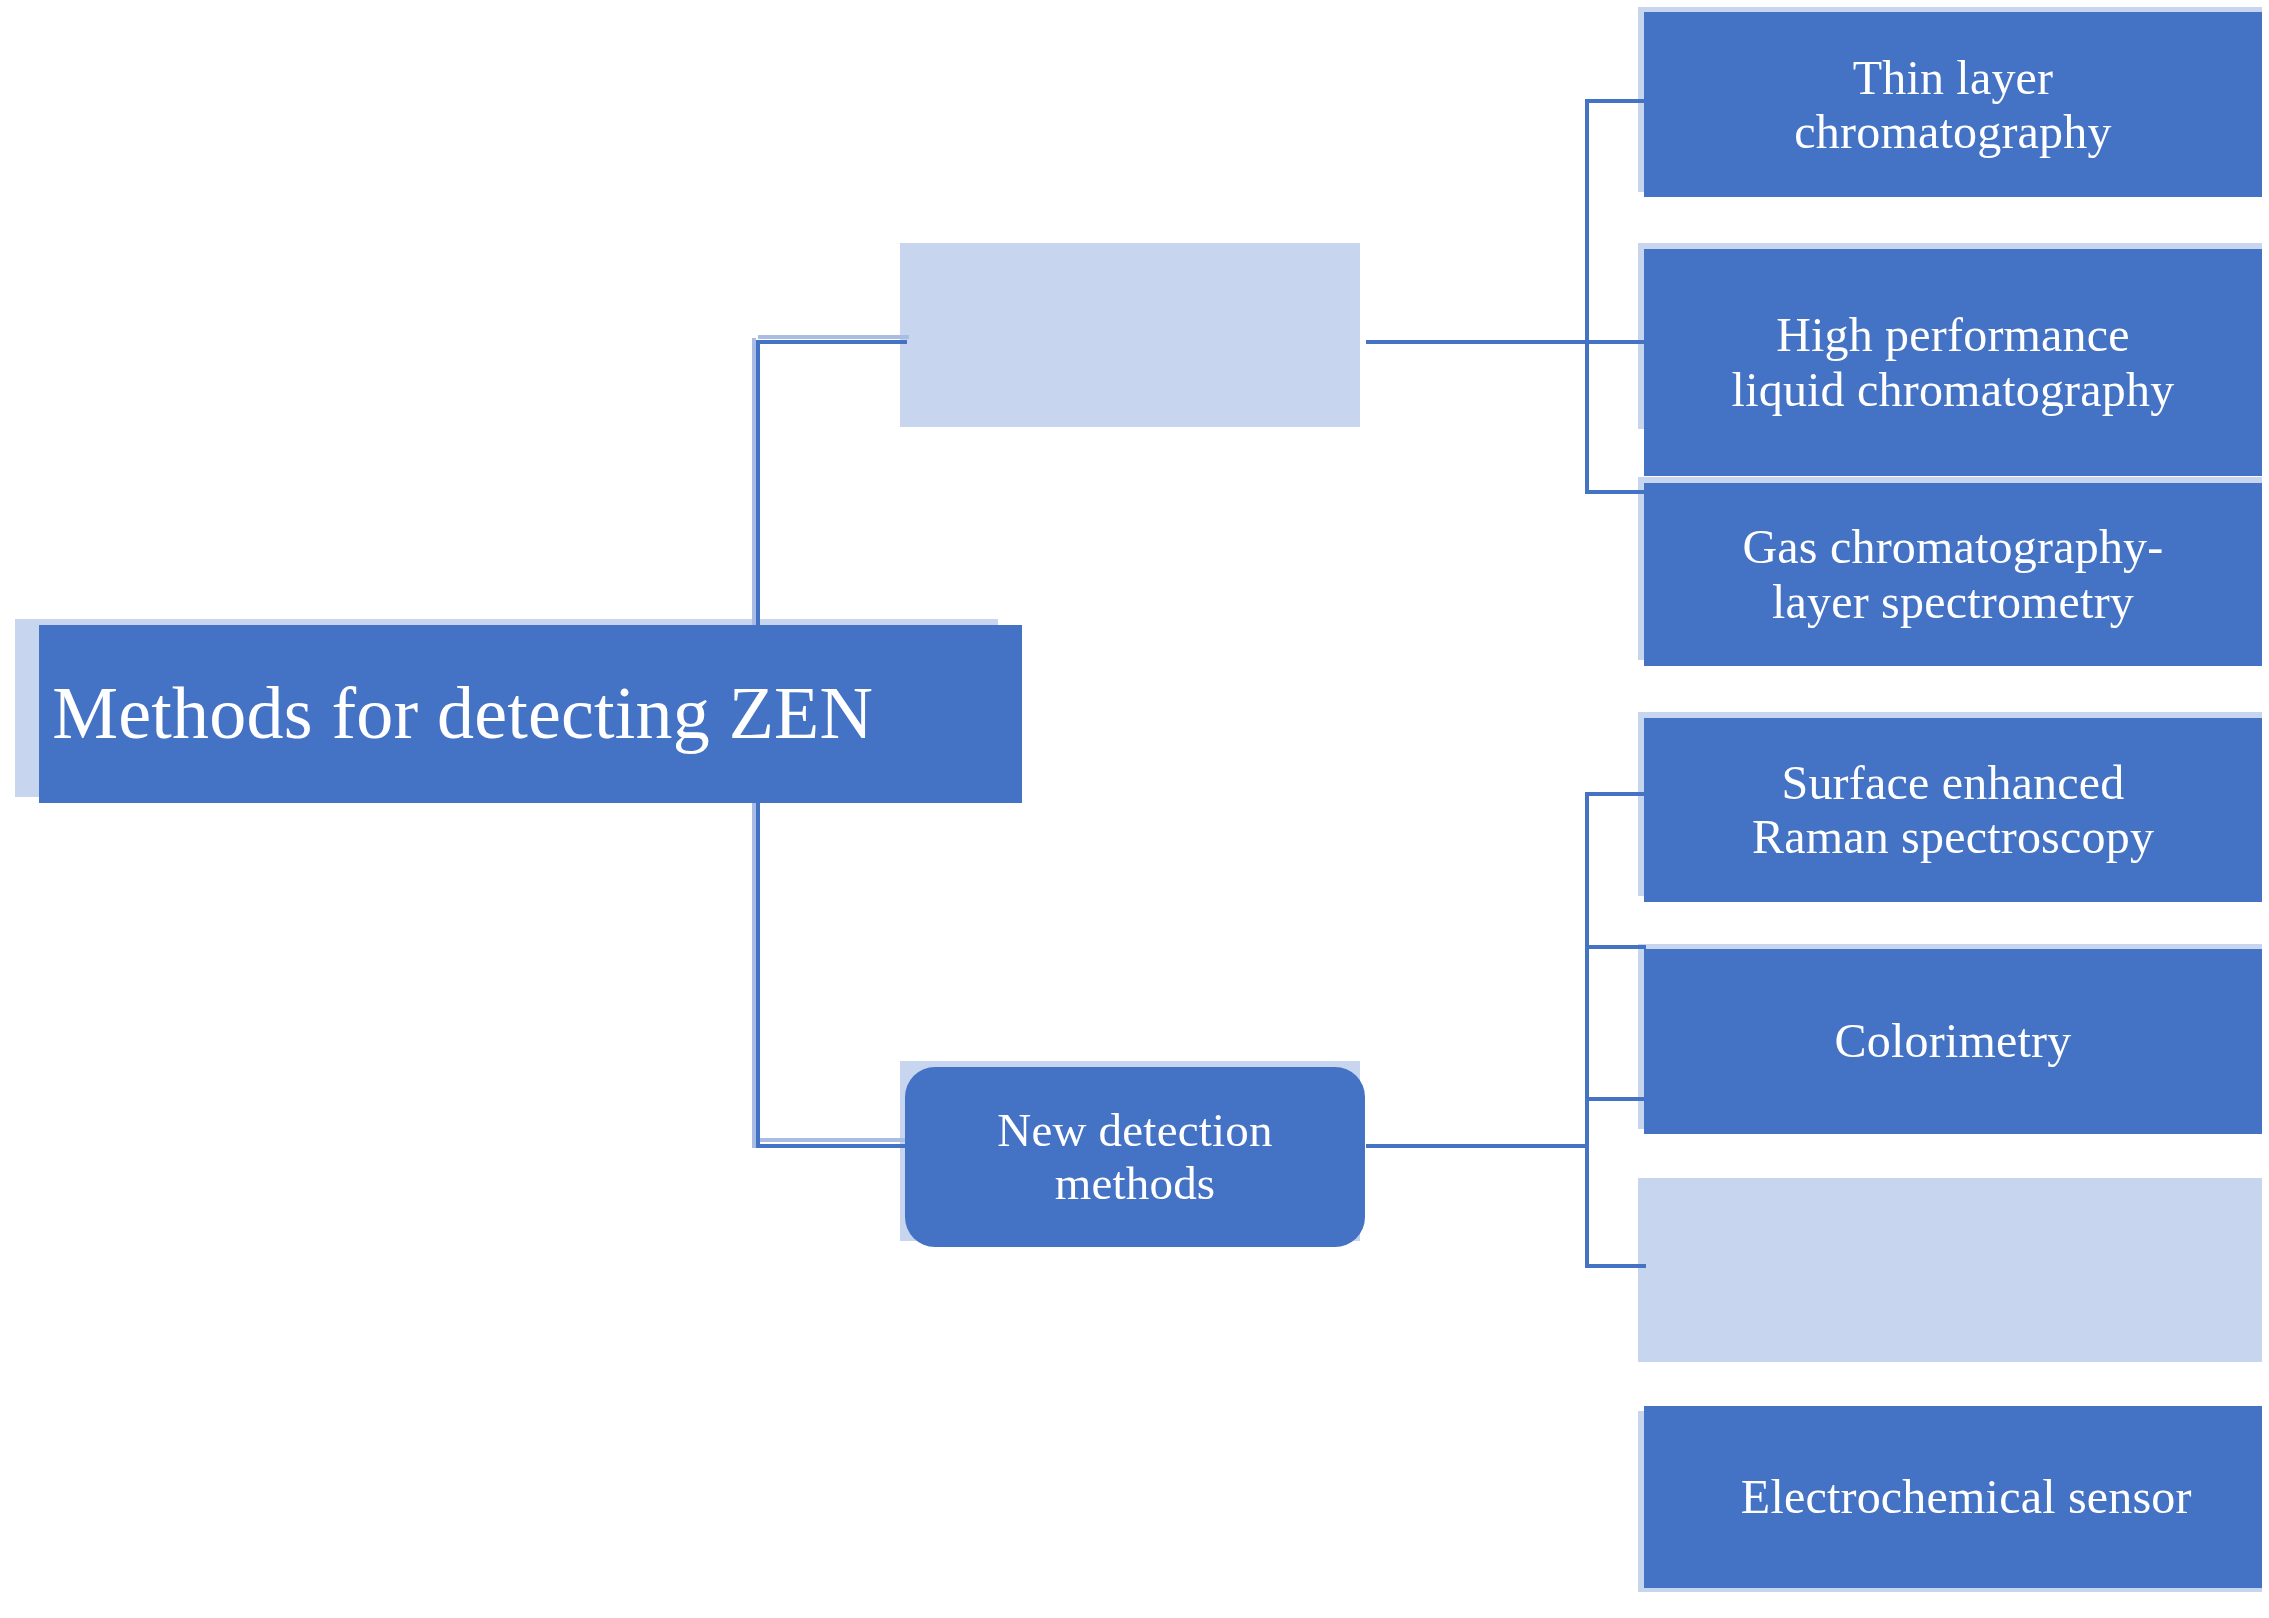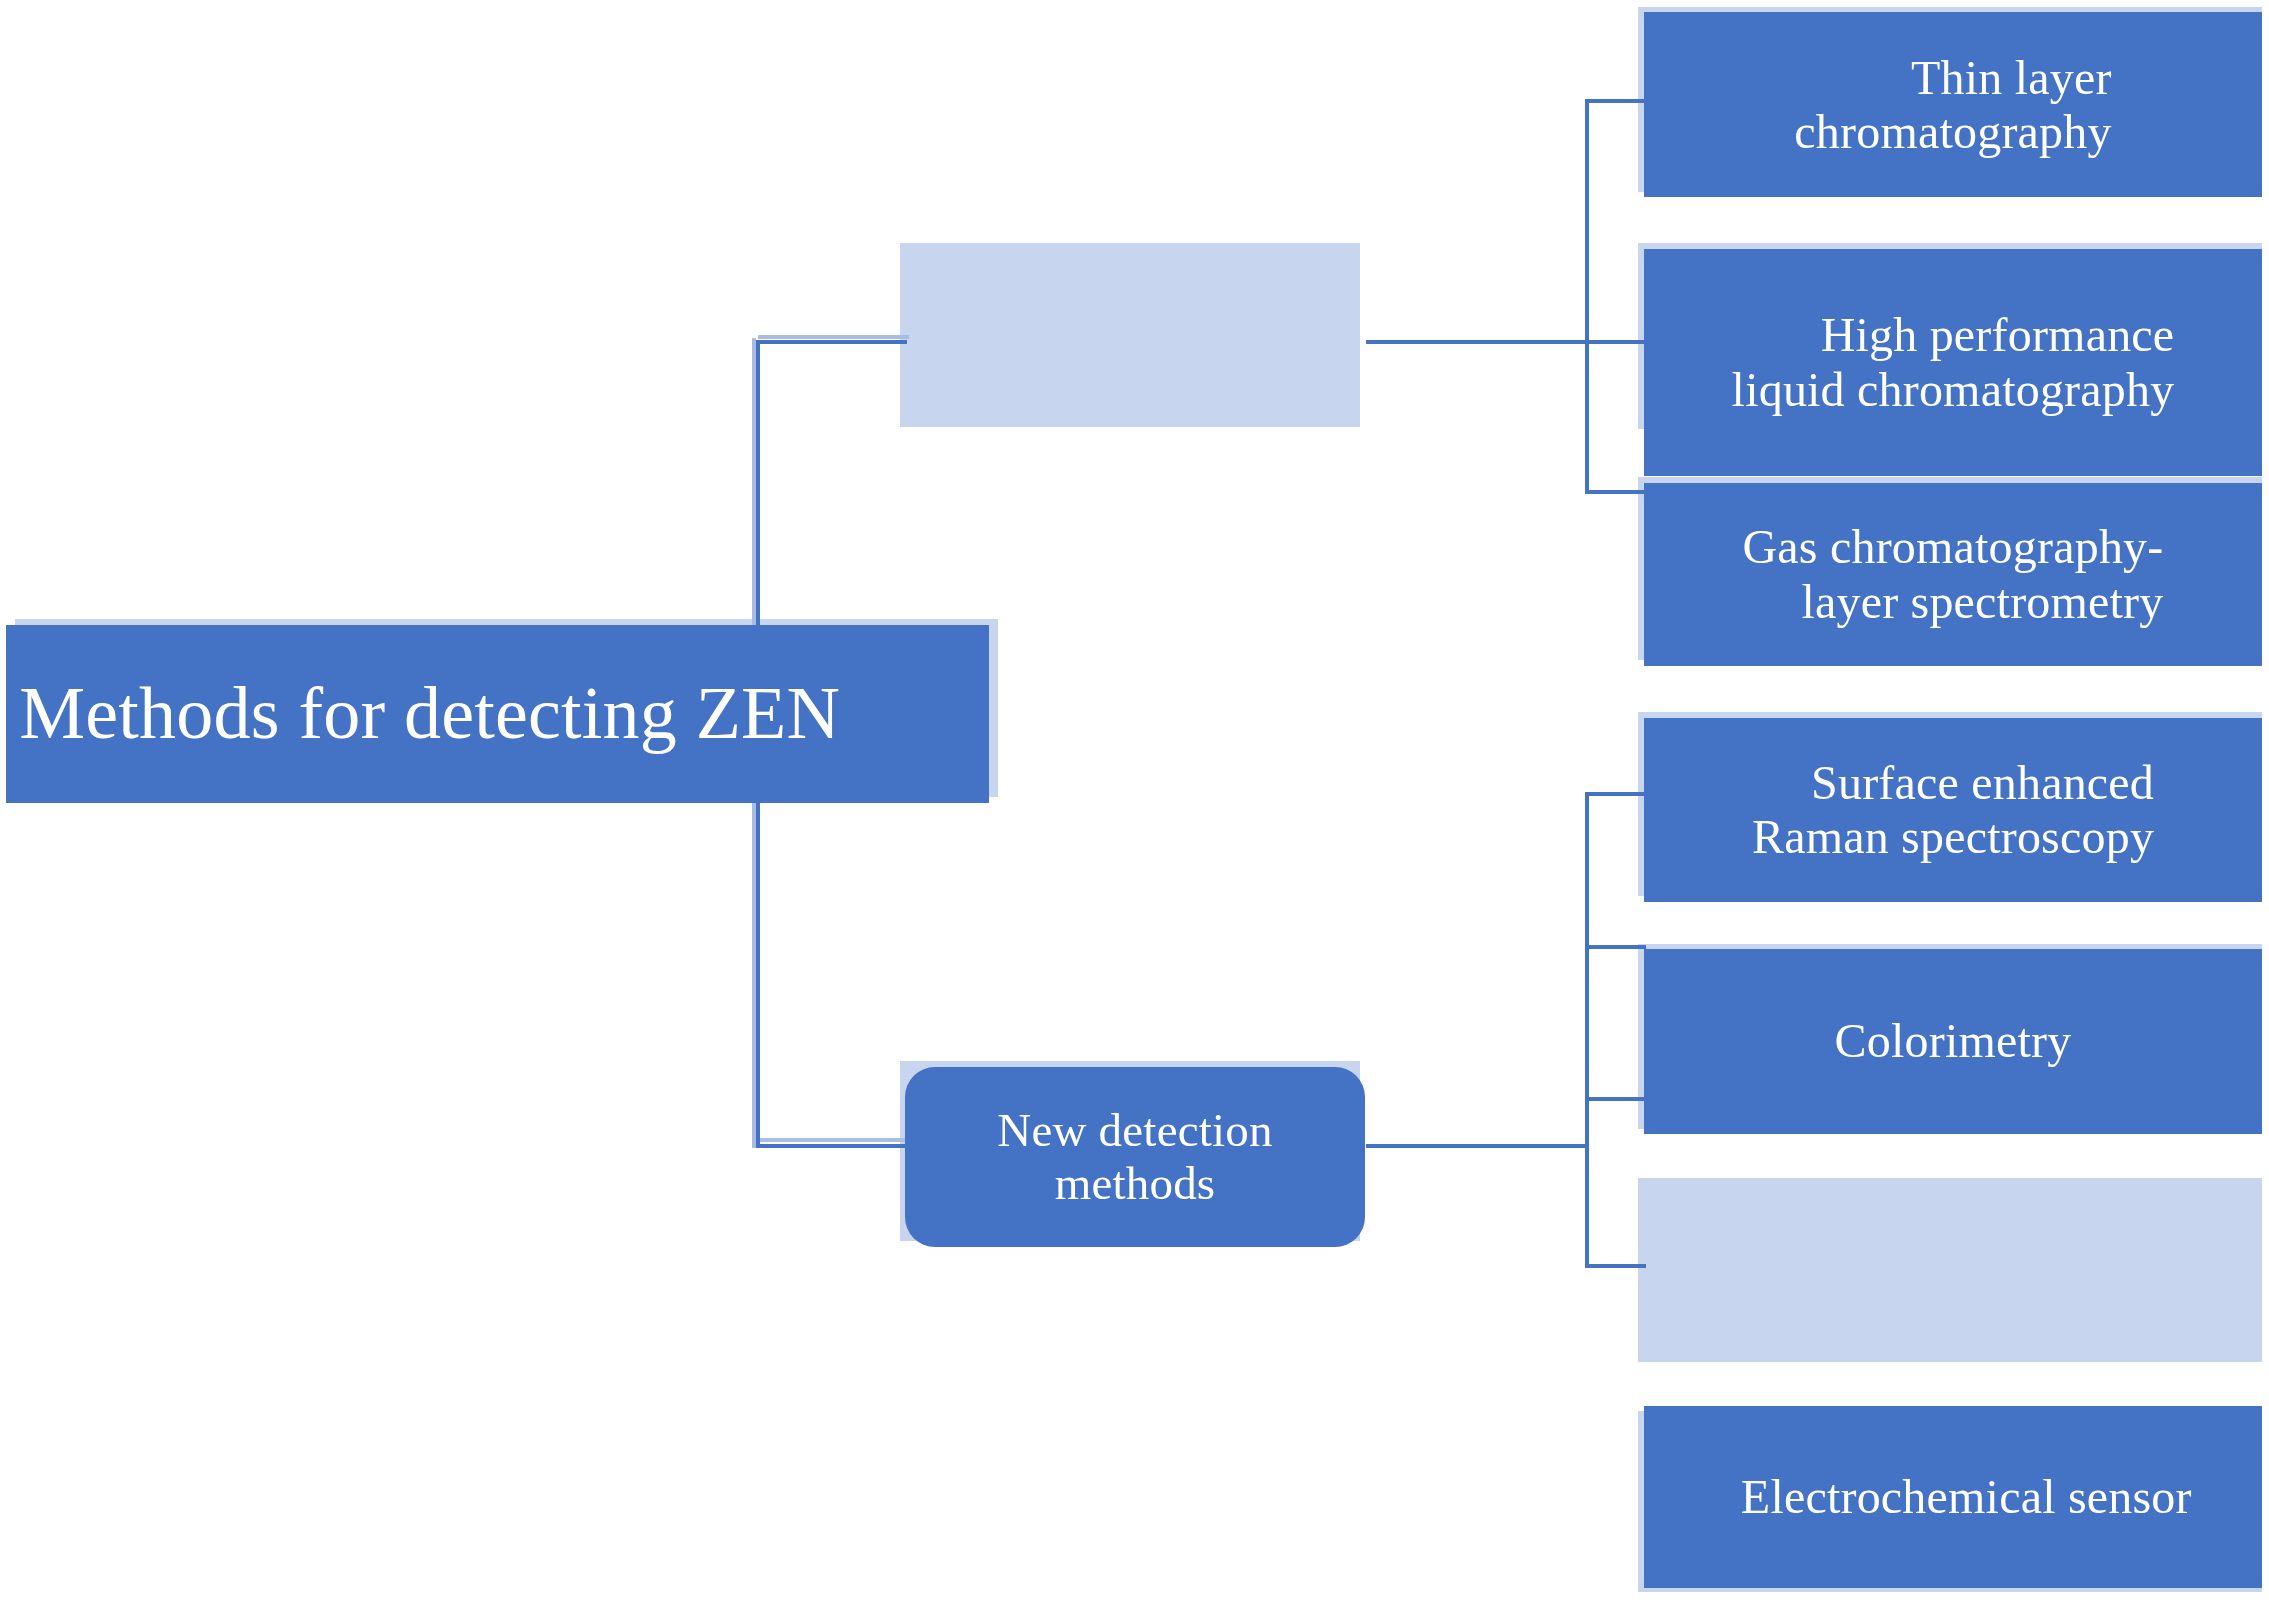--- a/index.html
+++ b/index.html
@@ -22,42 +22,41 @@
     display: flex;
     align-items: center;
     justify-content: center;
     text-align: center;
     line-height: 1.13;
     box-sizing: border-box;
     white-space: pre-line;
     letter-spacing: 0.2px;
   }
   .node-root {
-    left: 6px;
+    left: 39px;
     top: 625px;
     width: 983px;
     height: 178px;
     font-size: 74px;
     justify-content: flex-start;
     padding-left: 13.3px;
     text-align: left;
   }
   .node-l1 {
     left: 905px;
     width: 460px;
     font-size: 47px;
   }
   .node-l1.trad  { top: 249px;  height: 184px; }
   .node-l1.newm  { top: 1067px; height: 180px; border-radius: 30px; }
 
   .node-l2 {
     left: 1644px;
     width: 618px;
     font-size: 48px;
-    text-align: right;
   }
   .leaf-0 { top: 12.4px;   height: 185px; }
   .leaf-1 { top: 249px;  height: 227px; }
   .leaf-2 { top: 483px;  height: 183px; }
   .leaf-3 { top: 718px;  height: 184px; }
   .leaf-4 { top: 949px;  height: 185px; }
   .leaf-5 { top: 1184px; height: 184px; }
   .leaf-6 { top: 1406px; height: 182px; }
 
   

